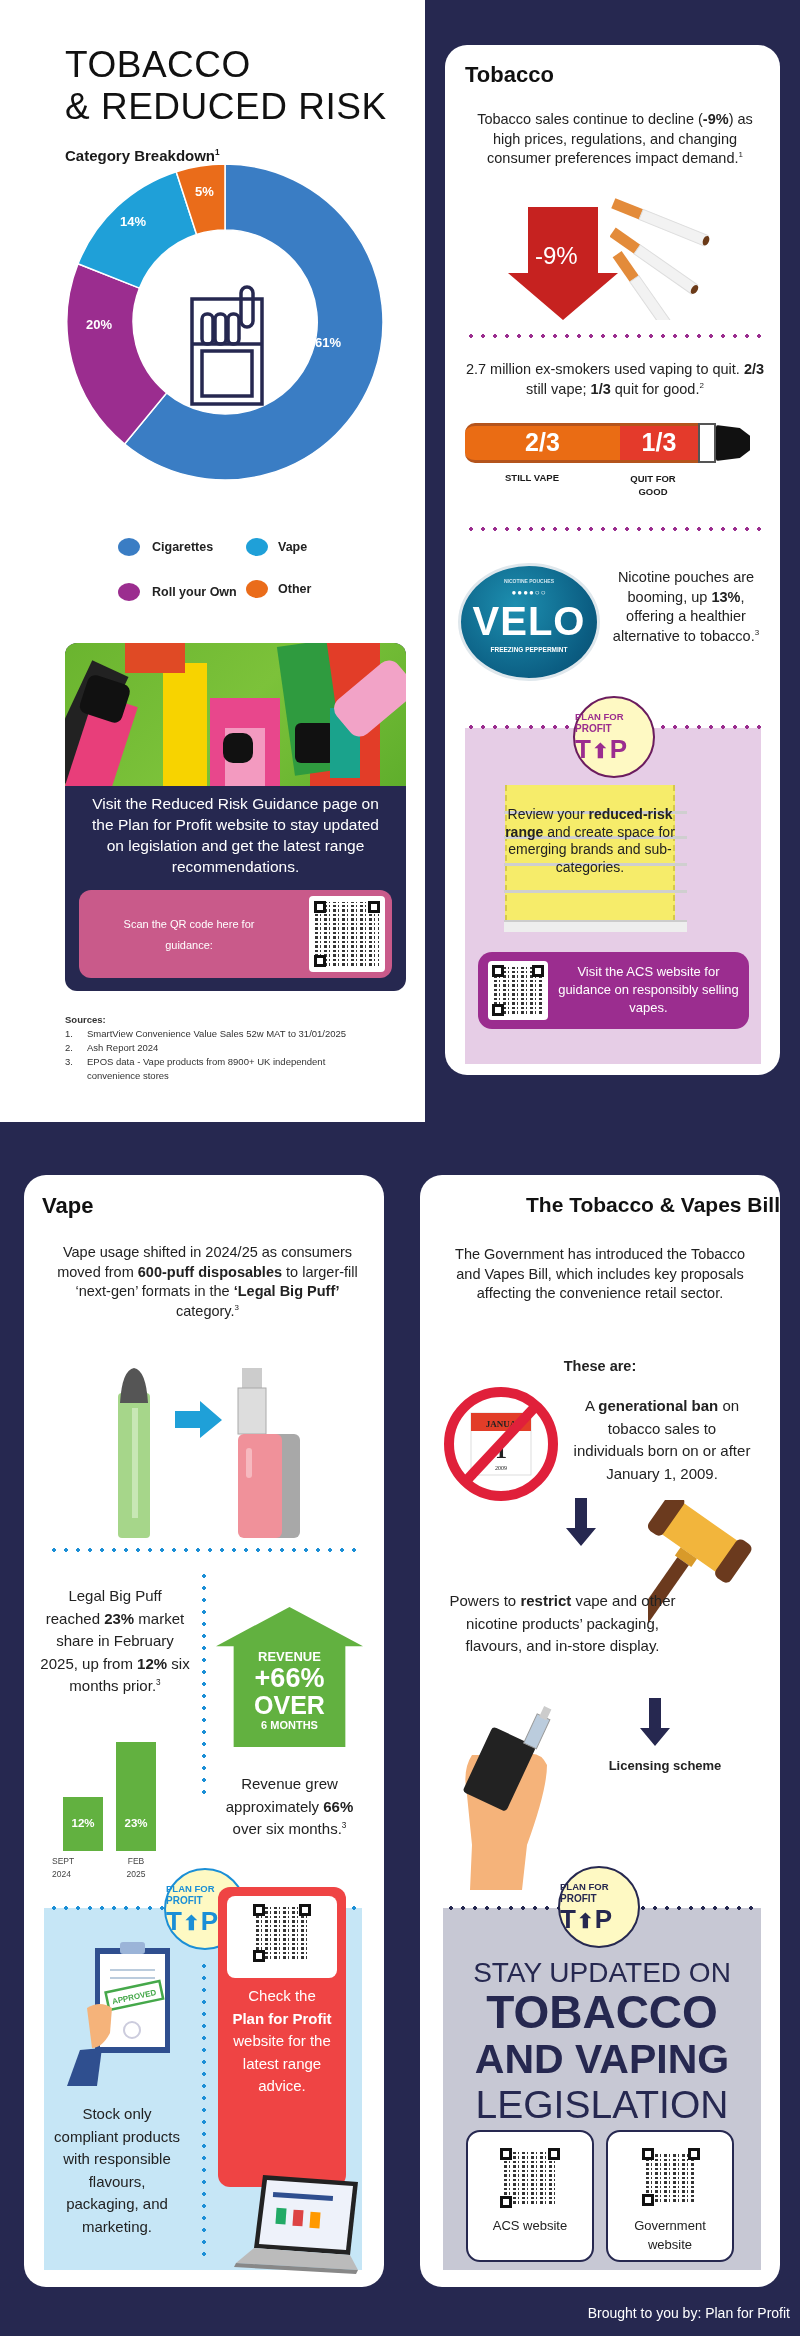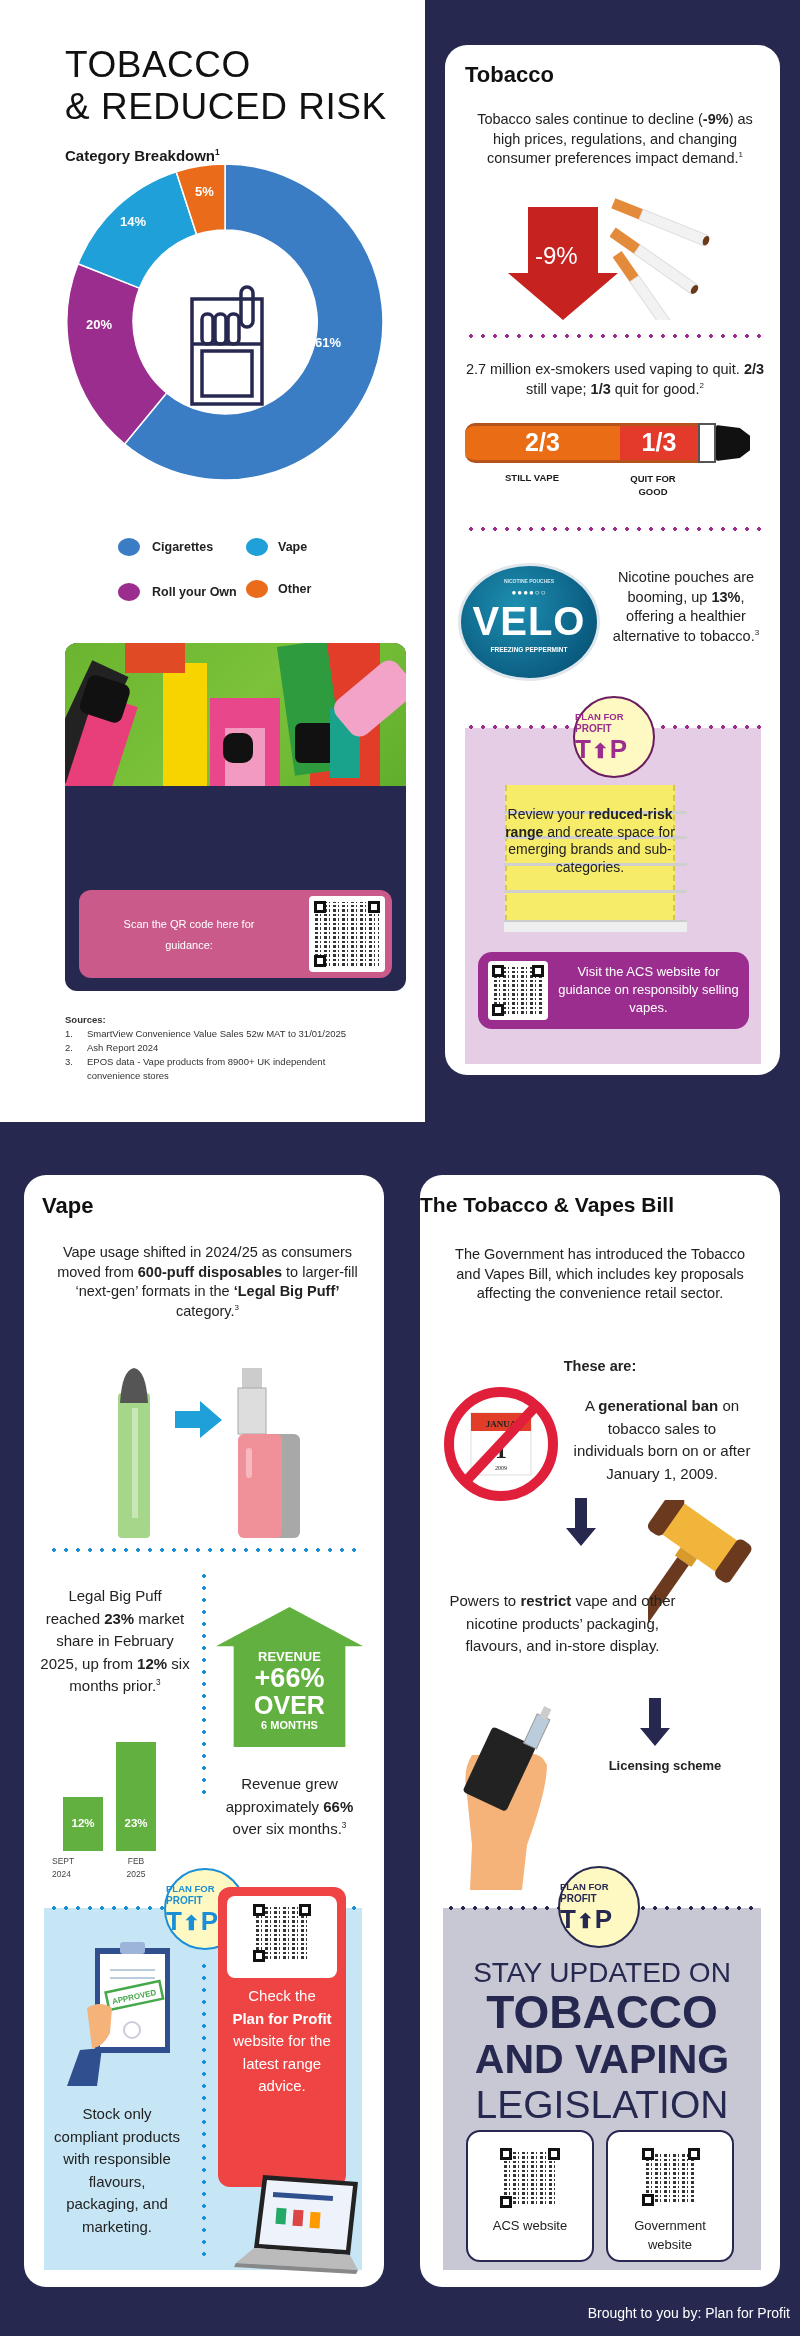--- a/index.html
+++ b/index.html
@@ -105,20 +105,21 @@
       <rect x="160" y="85" width="40" height="70" fill="#f39ac0"></rect>
       <rect x="158" y="90" width="30" height="30" rx="10" fill="#111"></rect>
       <rect x="245" y="0" width="70" height="143" fill="#e23d28"></rect>
       <rect x="220" y="0" width="50" height="130" fill="#2f9b3f" transform="rotate(-8 245 60)"></rect>
       <rect x="230" y="80" width="40" height="40" rx="6" fill="#111"></rect>
       <rect x="265" y="65" width="30" height="70" fill="#1aa38c"></rect>
       <rect x="270" y="40" width="80" height="45" rx="12" fill="#f2a3c7" transform="rotate(-40 300 60)"></rect>
       <rect x="60" y="0" width="60" height="30" fill="#e04a25"></rect>
     </svg>
   </div>
+  <div class="txt">Visit the Reduced Risk Guidance page on the Plan for Profit website to stay updated on legislation and get the latest range recommendations.</div>
   <div class="scan">
     <span>Scan the QR code here for guidance:</span>
     <div class="qr" style="left:230px;top:6px;width:76px;height:76px;border-radius:4px">
       <div class="q"></div>
       <div class="c" style="left:5px;top:5px"></div>
         <div class="c" style="right:5px;top:5px"></div>
         <div class="c" style="left:5px;bottom:5px"></div>
     </div>
   </div>
 </div>
@@ -300,21 +301,21 @@
   <polygon points="49,10 135,16 128,80 41,74" fill="#eef2fa"></polygon>
   <rect x="55" y="24" width="60" height="5" fill="#2f4f8f" transform="rotate(4 85 26)"></rect>
   <rect x="58" y="38" width="10" height="16" fill="#2a6" transform="rotate(4 62 46)"></rect>
   <rect x="75" y="40" width="10" height="16" fill="#d44" transform="rotate(4 80 48)"></rect>
   <rect x="92" y="42" width="10" height="16" fill="#f90" transform="rotate(4 96 50)"></rect>
   <polygon points="36,78 132,85 140,100 18,93" fill="#bbb"></polygon>
   <polygon points="18,93 140,100 138,104 16,97" fill="#888"></polygon>
 </svg>
 
 <div class="card" style="left:420px;top:1175px;width:360px;height:1112px"></div>
-<div class="ctitle" style="left:420px;top:1193px;width:360px;text-align:left;font-size:21px">The Tobacco &amp; Vapes Bill</div>
+<div class="ctitle" style="left:420px;top:1193px;width:360px;text-align:right;font-size:21px">The Tobacco &amp; Vapes Bill</div>
 <div class="ctext" style="left:445px;top:1245px;width:310px">The Government has introduced the Tobacco and Vapes Bill, which includes key proposals affecting the convenience retail sector.</div>
 <div class="ctext" style="left:445px;top:1357px;width:310px;font-weight:700">These are:</div>
 
 <svg class="abs" style="left:440px;top:1383px" width="122" height="122" viewBox="0 0 122 122">
   <rect x="31" y="30" width="60" height="62" fill="#fff" stroke="#ddd"></rect>
   <rect x="31" y="30" width="60" height="18" fill="#e23d28"></rect>
   <text x="61" y="44" font-size="9" font-weight="700" text-anchor="middle" fill="#222" font-family="Liberation Serif, serif">JANUA</text>
   <text x="61" y="75" font-size="24" font-weight="700" text-anchor="middle" fill="#222" font-family="Liberation Serif, serif">1</text>
   <text x="61" y="87" font-size="6" text-anchor="middle" fill="#222" font-family="Liberation Serif, serif">2009</text>
   <circle cx="61" cy="61" r="52" fill="none" stroke="#e0203a" stroke-width="10"></circle>

